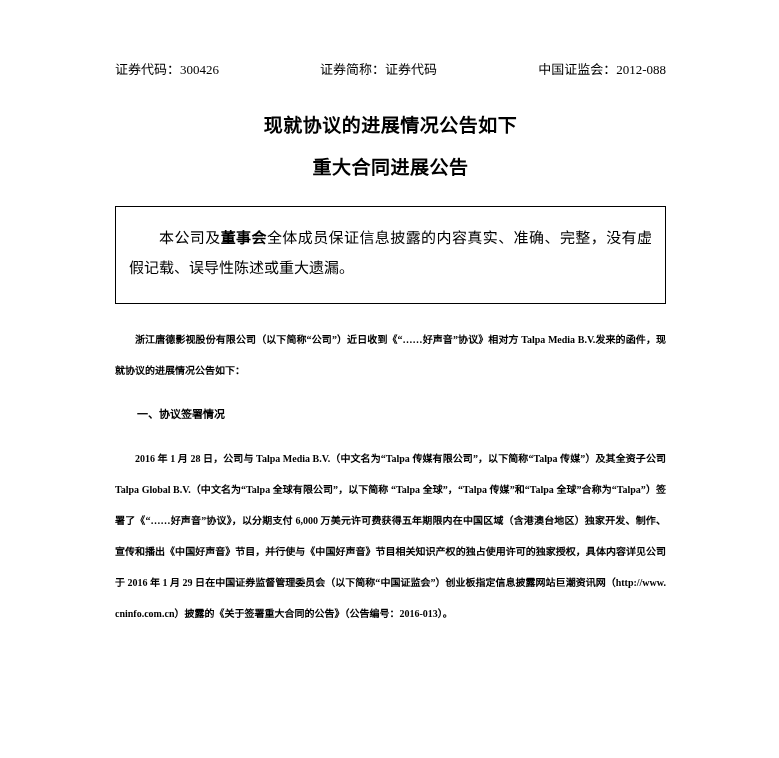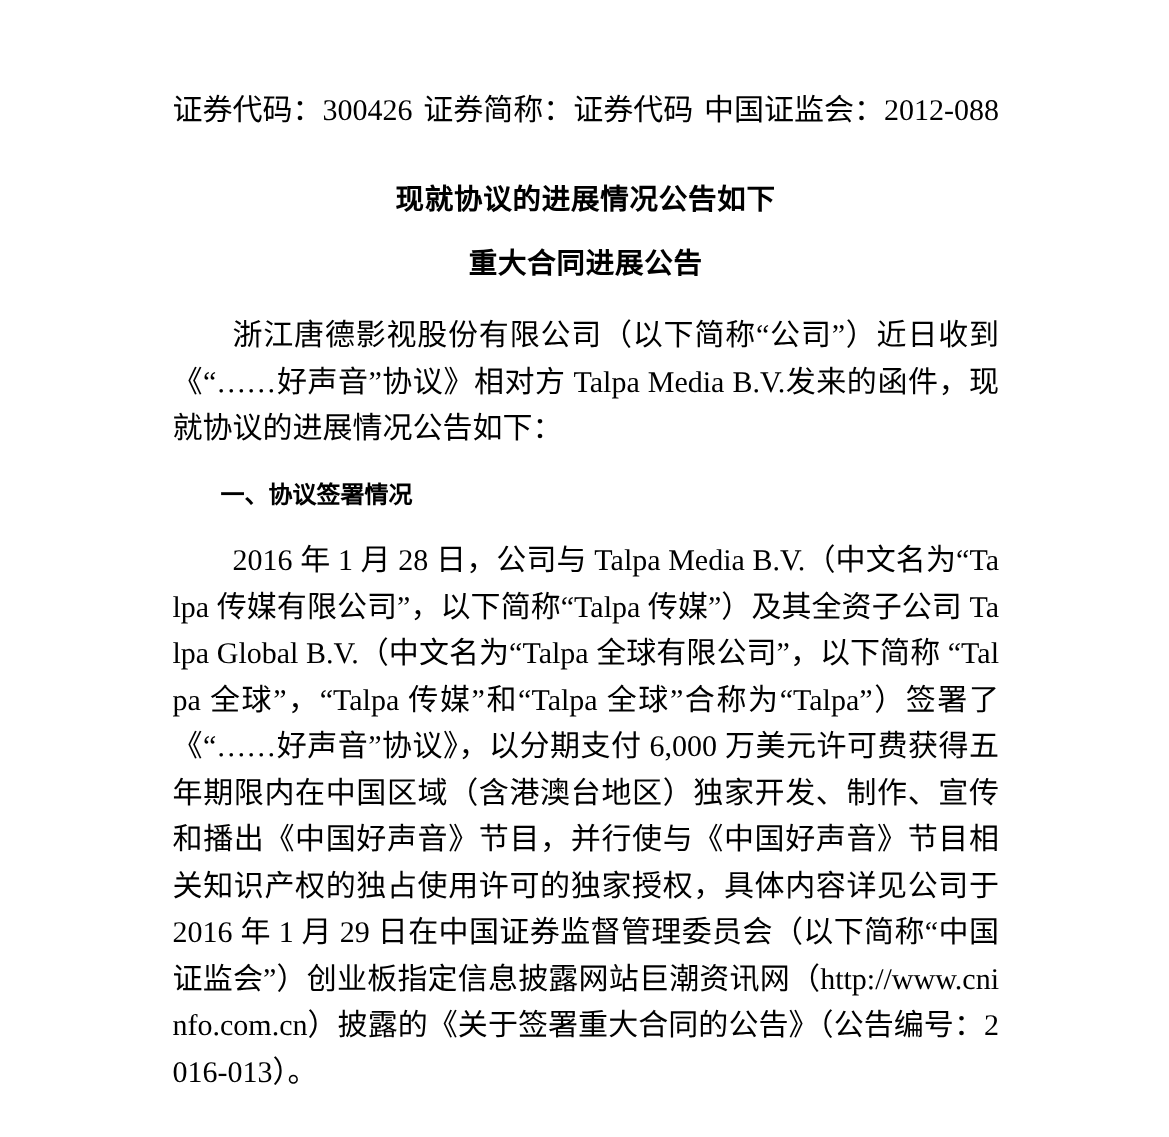--- a/index.html
+++ b/index.html
@@ -32,21 +32,21 @@
     top: 0;
     width: 551px;
   }
 
   
   .doc-header {
     display: flex;
     justify-content: space-between;
     align-items: baseline;
     margin-top: 62px;
-    font-size: 20px;
+    font-size: 13px;
     line-height: 1.2;
     white-space: nowrap;
   }
   .doc-header .hdr-item {
     letter-spacing: 0;
   }
 
   
   .doc-title {
     text-align: center;
@@ -73,34 +73,35 @@
     line-height: 30px;
     text-align: justify;
     text-justify: inter-ideograph;
     text-indent: 2em;
     margin: 0;
   }
   .disclaimer-text b { font-weight: bold; }
 
   
   .body-para {
-    font-size: 20px;
+    font-size: 10px;
     line-height: 31px;
     text-align: justify;
     text-justify: inter-ideograph;
     text-indent: 2em;
     margin: 0;
     word-break: break-all;
+    font-weight: bold;
   }
   .para-intro { margin-top: 20px; }
 
   .section-heading {
     font-family: "Liberation Sans", "DejaVu Sans", sans-serif;
     font-weight: bold;
-    font-size: 16px;
+    font-size: 11px;
     line-height: 31px;
     margin: 13px 0 0 0;
     text-indent: 2em;
   }
 
   .para-body1 { margin-top: 13px; }
 
   
   .lat { font-family: "Liberation Serif", "DejaVu Serif", serif; }
 </style>
@@ -112,20 +113,23 @@
 
     <div class="doc-header">
       <span class="hdr-item"><span>证券代码：</span><span class="lat">300426</span></span>
       <span class="hdr-item"><span>证券简称：</span><span>证券代码</span></span>
       <span class="hdr-item"><span>中国证监会：</span><span class="lat">2012-088</span></span>
     </div>
 
     <div class="doc-title title-main">现就协议的进展情况公告如下</div>
     <div class="doc-title title-sub">重大合同进展公告</div>
 
+    <div class="disclaimer-box">
+      <p class="disclaimer-text"><span>本公司及</span><b>董事会</b><span>全体成员保证信息披露的内容真实、准确、完整，没有虚假记载、误导性陈述或重大遗漏。</span></p>
+    </div>
 
     <p class="body-para para-intro">浙江唐德影视股份有限公司（以下简称“公司”）近日收到《“……好声音”协议》相对方 Talpa Media B.V.发来的函件，现就协议的进展情况公告如下：</p>
 
     <h2 class="section-heading">一、协议签署情况</h2>
 
     <p class="body-para para-body1">2016 年 1 月 28 日，公司与 Talpa Media B.V.（中文名为“Talpa 传媒有限公司”，以下简称“Talpa 传媒”）及其全资子公司 Talpa Global B.V.（中文名为“Talpa 全球有限公司”，以下简称 “Talpa 全球”，“Talpa 传媒”和“Talpa 全球”合称为“Talpa”）签署了《“……好声音”协议》，以分期支付 6,000 万美元许可费获得五年期限内在中国区域（含港澳台地区）独家开发、制作、宣传和播出《中国好声音》节目，并行使与《中国好声音》节目相关知识产权的独占使用许可的独家授权，具体内容详见公司于 2016 年 1 月 29 日在中国证券监督管理委员会（以下简称“中国证监会”）创业板指定信息披露网站巨潮资讯网（http://www.cninfo.com.cn）披露的《关于签署重大合同的公告》（公告编号：2016-013）。</p>
 
   </div>
 </div>
 

